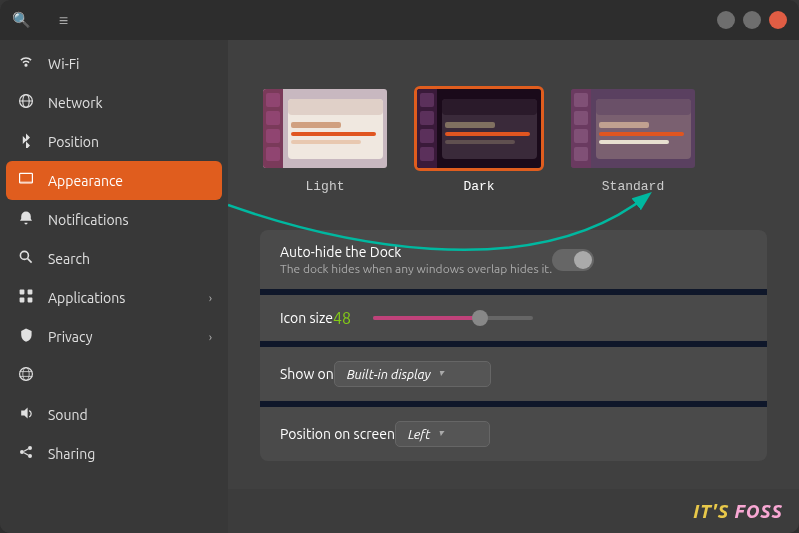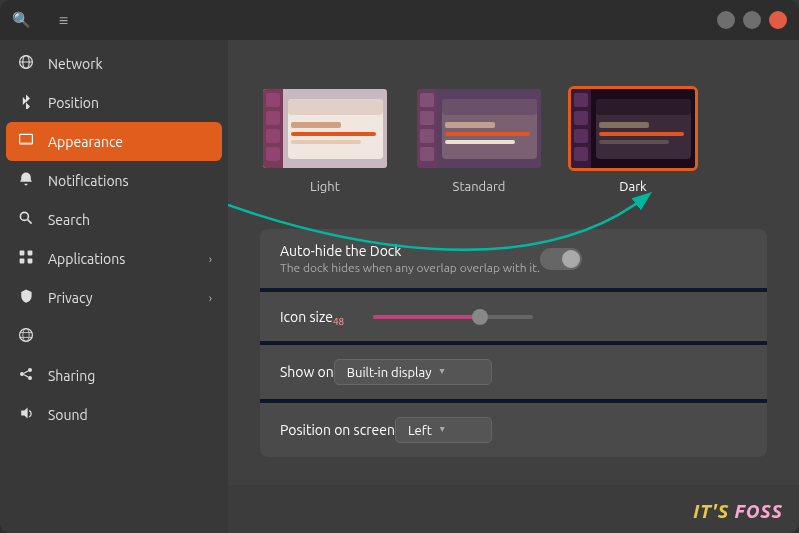--- a/index.html
+++ b/index.html
@@ -159,20 +159,21 @@
       position: relative;
       border: 3px solid transparent;
     }
     .color-card.selected .color-card-preview {
       border: 3px solid #e05d1e;
     }
     .color-card-label {
       color: #ccc;
       font-size: 13px;
       margin-top: 8px;
+      font-family: Liberation Mono, monospace;
     }
     .color-card.selected .color-card-label {
       color: #fff;
     }
 
     
     .dock-section-title {
       font-size: 16px;
       font-weight: 600;
       color: #fff;
@@ -181,21 +182,21 @@
     .dock-card {
       background: #4a4a4a;
       border-radius: 8px;
       padding: 0;
       overflow: hidden;
     }
     .dock-row {
       display: flex;
       align-items: center;
       padding: 14px 20px;
-      border-bottom: 4px solid #0f172a;
+      border-bottom: 6px solid #0f172a;
     }
     .dock-row:last-child {
       border-bottom: none;
     }
     .dock-row-label {
       flex: 1;
       color: #fff;
       font-size: 14px;
     }
     .dock-row-sublabel {
@@ -221,24 +222,23 @@
       right: 2px;
     }
 
     
     .slider-container {
       display: flex;
       align-items: center;
       gap: 12px;
     }
     .slider-value {
-      color: #fca5a5;
-      font-size: 10px;
+      color: #84cc16;
+      font-size: 16px;
       min-width: 28px;
-      margin-top: 10px;
     }
     .slider-track {
       width: 160px;
       height: 4px;
       background: #666;
       border-radius: 2px;
       position: relative;
     }
     .slider-fill {
       height: 100%;
@@ -263,20 +263,21 @@
       color: #fff;
       border: 1px solid #666;
       border-radius: 5px;
       padding: 5px 46px 5px 12px;
       font-size: 13px;
       cursor: pointer;
       position: relative;
       display: flex;
       align-items: flex-start;
       gap: 8px;
+      font-style: italic;
     }
     .select-arrow {
       font-size: 10px;
       color: #aaa;
     }
 
     
     .watermark {
       position: absolute;
       bottom: 12px;
@@ -313,20 +314,26 @@
       <div class="win-btn minimize">−</div>
       <div class="win-btn maximize">□</div>
       <div class="win-btn close">✕</div>
     </div>
   </div>
 
   <div class="content">
 
     <div class="sidebar">
 
+    <div class="sidebar-item">
+          <span class="item-icon"><svg viewBox="0 0 20 20" width="16" height="16" fill="currentColor">
+              <path d="M10 12a2 2 0 110 4 2 2 0 010-4zm0-4a6 6 0 014.472 1.99l-1.42 1.42A4 4 0 0010 10a4 4 0 00-3.052 1.41L5.528 9.99A6 6 0 0110 8zm0-4a10 10 0 017.07 2.93L15.66 8.34A8 8 0 0010 6a8 8 0 00-5.66 2.34L2.93 6.93A10 10 0 0110 4z"></path>
+            </svg></span>
+          <span class="item-label">Wi-Fi</span>
+        </div>
         <div class="sidebar-item">
           <span class="item-icon"><svg viewBox="0 0 20 20" width="16" height="16" fill="currentColor">
               <circle cx="10" cy="10" r="8" stroke="currentColor" stroke-width="1.5" fill="none"></circle>
               <ellipse cx="10" cy="10" rx="4" ry="8" stroke="currentColor" stroke-width="1.5" fill="none"></ellipse>
               <line x1="2" y1="10" x2="18" y2="10" stroke="currentColor" stroke-width="1.5"></line>
             </svg></span>
           <span class="item-label">Network</span>
         </div>
         <div class="sidebar-item">
           <span class="item-icon"><svg viewBox="0 0 20 20" width="16" height="16" fill="currentColor">
@@ -371,37 +378,37 @@
           <span class="item-label">Privacy</span>
           <span class="chevron">›</span>
         </div>
         <div class="sidebar-item">
           <span class="item-icon"><svg viewBox="0 0 20 20" width="16" height="16" fill="currentColor">
               <circle cx="10" cy="10" r="8" stroke="currentColor" stroke-width="1.5" fill="none"></circle>
               <ellipse cx="10" cy="10" rx="4" ry="8" stroke="currentColor" stroke-width="1" fill="none"></ellipse>
               <line x1="2" y1="7" x2="18" y2="7" stroke="currentColor" stroke-width="1"></line>
               <line x1="2" y1="13" x2="18" y2="13" stroke="currentColor" stroke-width="1"></line>
             </svg></span>
+        </div>
+        <div class="sidebar-item">
+          <span class="item-icon"><svg viewBox="0 0 20 20" width="16" height="16" fill="currentColor">
+              <polygon points="4,7 8,7 12,3 12,17 8,13 4,13"></polygon>
+              <path d="M14 7c1.5.8 2.5 2.3 2.5 4s-1 3.2-2.5 4" stroke="currentColor" stroke-width="1.5" fill="none"></path>
+            </svg></span>
+          <span class="item-label">Sound</span>
         </div>
         <div class="sidebar-item">
           <span class="item-icon"><svg viewBox="0 0 20 20" width="16" height="16" fill="currentColor">
               <circle cx="5" cy="10" r="2.5"></circle>
               <circle cx="15" cy="5" r="2.5"></circle>
               <circle cx="15" cy="15" r="2.5"></circle>
               <line x1="7.5" y1="9" x2="13" y2="6" stroke="currentColor" stroke-width="1.5"></line>
               <line x1="7.5" y1="11" x2="13" y2="14" stroke="currentColor" stroke-width="1.5"></line>
             </svg></span>
           <span class="item-label">Sharing</span>
-        </div>
-        <div class="sidebar-item">
-          <span class="item-icon"><svg viewBox="0 0 20 20" width="16" height="16" fill="currentColor">
-              <polygon points="4,7 8,7 12,3 12,17 8,13 4,13"></polygon>
-              <path d="M14 7c1.5.8 2.5 2.3 2.5 4s-1 3.2-2.5 4" stroke="currentColor" stroke-width="1.5" fill="none"></path>
-            </svg></span>
-          <span class="item-label">Sound</span>
         </div>
       </div>
 
     <div class="main-wrapper">
       <div class="main-panel">
 
         <div class="section-title"></div>
 
         <div class="color-options">
 
@@ -414,61 +421,61 @@
       <rect x="3" y="40" width="14" height="14" rx="2" fill="#9a4a7a" opacity="0.7"></rect>
       <rect x="3" y="58" width="14" height="14" rx="2" fill="#9a4a7a" opacity="0.7"></rect>
       <rect x="25" y="10" width="95" height="60" rx="4" fill="#f0e8e0"></rect>
       <rect x="25" y="10" width="95" height="16" rx="4" fill="#e0d0c8"></rect>
       <rect x="28" y="33" width="50" height="6" rx="2" fill="#d0a080"></rect>
       <rect x="28" y="43" width="85" height="4" rx="2" fill="#e05520"></rect>
       <rect x="28" y="51" width="70" height="4" rx="2" fill="#e8c8b0"></rect>
     </svg></div>
               <div class="color-card-label">Light</div>
             </div>
+            <div class="color-card selected">
+              <div class="color-card-preview"><svg viewBox="0 0 130 85" xmlns="http://www.w3.org/2000/svg" width="130" height="85">
+      <rect width="130" height="85" fill="#1a0a1a"></rect>
+      <rect x="0" y="0" width="20" height="85" fill="#3a1a3a"></rect>
+      <rect x="3" y="4" width="14" height="14" rx="2" fill="#6a3a6a" opacity="0.7"></rect>
+      <rect x="3" y="22" width="14" height="14" rx="2" fill="#6a3a6a" opacity="0.7"></rect>
+      <rect x="3" y="40" width="14" height="14" rx="2" fill="#6a3a6a" opacity="0.7"></rect>
+      <rect x="3" y="58" width="14" height="14" rx="2" fill="#6a3a6a" opacity="0.7"></rect>
+      <rect x="25" y="10" width="95" height="60" rx="4" fill="#3a2a3a"></rect>
+      <rect x="25" y="10" width="95" height="16" rx="4" fill="#2a1a2a"></rect>
+      <rect x="28" y="33" width="50" height="6" rx="2" fill="#807060"></rect>
+      <rect x="28" y="43" width="85" height="4" rx="2" fill="#e05520"></rect>
+      <rect x="28" y="51" width="70" height="4" rx="2" fill="#605050"></rect>
+    </svg></div>
+              <div class="color-card-label">Dark</div>
+            </div>
             <div class="color-card">
               <div class="color-card-preview"><svg viewBox="0 0 130 85" xmlns="http://www.w3.org/2000/svg" width="130" height="85">
       <rect width="130" height="85" fill="#5a4060"></rect>
       <rect x="0" y="0" width="20" height="85" fill="#6a3a60"></rect>
       <rect x="3" y="4" width="14" height="14" rx="2" fill="#8a5a80" opacity="0.7"></rect>
       <rect x="3" y="22" width="14" height="14" rx="2" fill="#8a5a80" opacity="0.7"></rect>
       <rect x="3" y="40" width="14" height="14" rx="2" fill="#8a5a80" opacity="0.7"></rect>
       <rect x="3" y="58" width="14" height="14" rx="2" fill="#8a5a80" opacity="0.7"></rect>
       <rect x="25" y="10" width="95" height="60" rx="4" fill="#7a6070"></rect>
       <rect x="25" y="10" width="95" height="16" rx="4" fill="#6a5068"></rect>
       <rect x="28" y="33" width="50" height="6" rx="2" fill="#c0a090"></rect>
       <rect x="28" y="43" width="85" height="4" rx="2" fill="#e05520"></rect>
       <rect x="28" y="51" width="70" height="4" rx="2" fill="#e8e0d0"></rect>
     </svg></div>
               <div class="color-card-label">Standard</div>
             </div>
-            <div class="color-card selected">
-              <div class="color-card-preview"><svg viewBox="0 0 130 85" xmlns="http://www.w3.org/2000/svg" width="130" height="85">
-      <rect width="130" height="85" fill="#1a0a1a"></rect>
-      <rect x="0" y="0" width="20" height="85" fill="#3a1a3a"></rect>
-      <rect x="3" y="4" width="14" height="14" rx="2" fill="#6a3a6a" opacity="0.7"></rect>
-      <rect x="3" y="22" width="14" height="14" rx="2" fill="#6a3a6a" opacity="0.7"></rect>
-      <rect x="3" y="40" width="14" height="14" rx="2" fill="#6a3a6a" opacity="0.7"></rect>
-      <rect x="3" y="58" width="14" height="14" rx="2" fill="#6a3a6a" opacity="0.7"></rect>
-      <rect x="25" y="10" width="95" height="60" rx="4" fill="#3a2a3a"></rect>
-      <rect x="25" y="10" width="95" height="16" rx="4" fill="#2a1a2a"></rect>
-      <rect x="28" y="33" width="50" height="6" rx="2" fill="#807060"></rect>
-      <rect x="28" y="43" width="85" height="4" rx="2" fill="#e05520"></rect>
-      <rect x="28" y="51" width="70" height="4" rx="2" fill="#605050"></rect>
-    </svg></div>
-              <div class="color-card-label">Dark</div>
-            </div>
           </div>
 
         <div class="dock-section-title"></div>
         <div class="dock-card">
 
         <div class="dock-row">
               <div>
                 <div class="dock-row-label">Auto-hide the Dock</div>
-                <div class="dock-row-sublabel">The dock hides when any overlap overlap with it.</div>
+                <div class="dock-row-sublabel">The dock hides when any windows overlap hides it.</div>
               </div>
               <div class="toggle">
                 <div class="toggle-knob"></div>
               </div>
             </div>
             <div class="dock-row">
               <div>
                 <div class="dock-row-label">Icon size</div>
               </div>
               <div class="slider-container">

